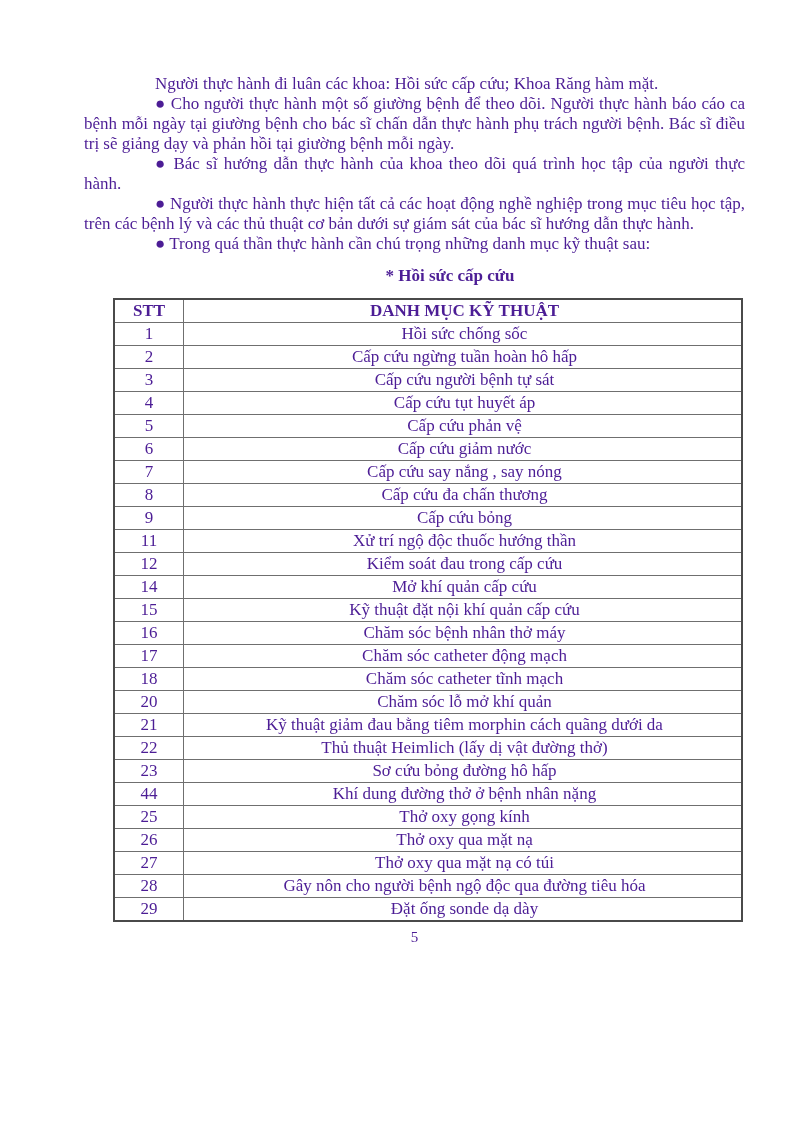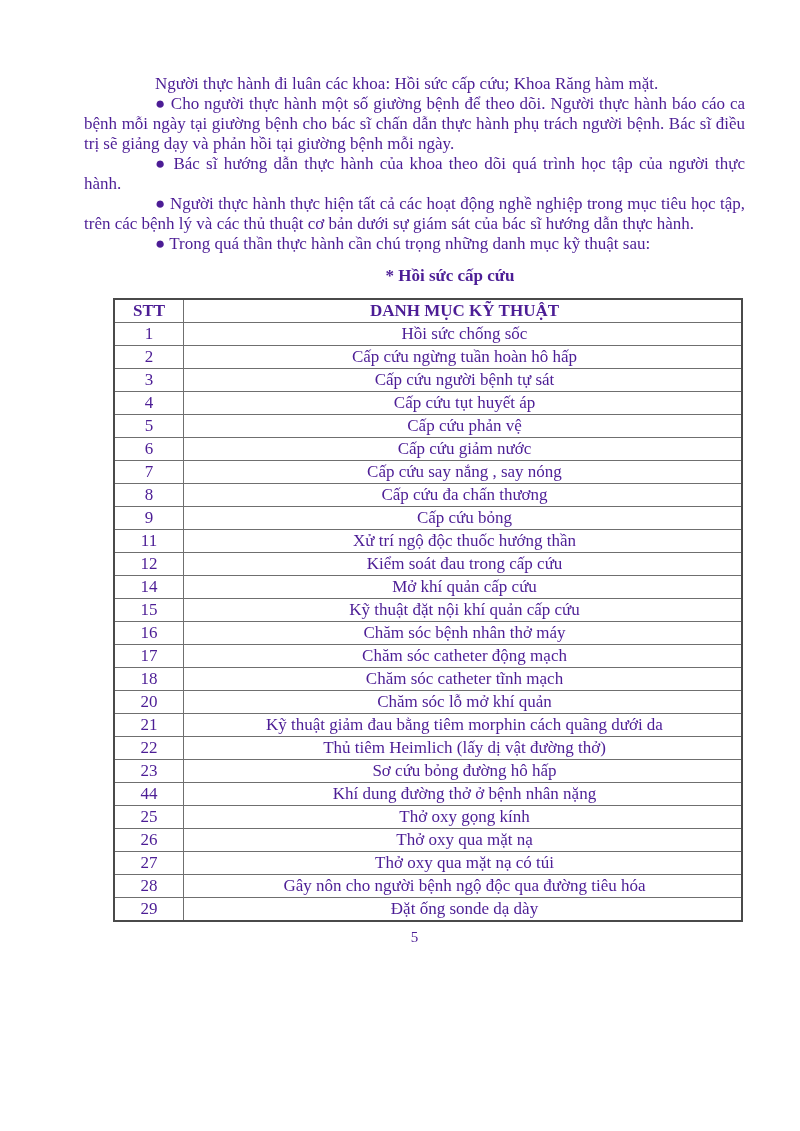--- a/index.html
+++ b/index.html
@@ -152,21 +152,21 @@
           <tr>
             <td class="col-stt">20</td>
             <td class="col-name">Chăm sóc lỗ mở khí quản</td>
           </tr>
           <tr>
             <td class="col-stt">21</td>
             <td class="col-name">Kỹ thuật giảm đau bằng tiêm morphin cách quãng dưới da</td>
           </tr>
           <tr>
             <td class="col-stt">22</td>
-            <td class="col-name">Thủ tiêm Heimlich (lấy dị vật đường thở)</td>
+            <td class="col-name">Thủ thuật Heimlich (lấy dị vật đường thở)</td>
           </tr>
           <tr>
             <td class="col-stt">23</td>
             <td class="col-name">Sơ cứu bỏng đường hô hấp</td>
           </tr>
           <tr>
             <td class="col-stt">44</td>
             <td class="col-name">Khí dung đường thở ở bệnh nhân nặng</td>
           </tr>
           <tr>

